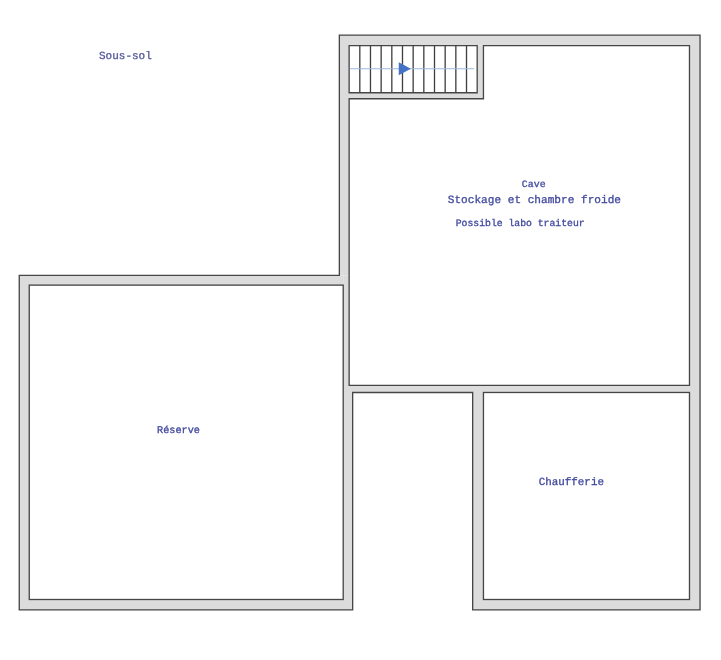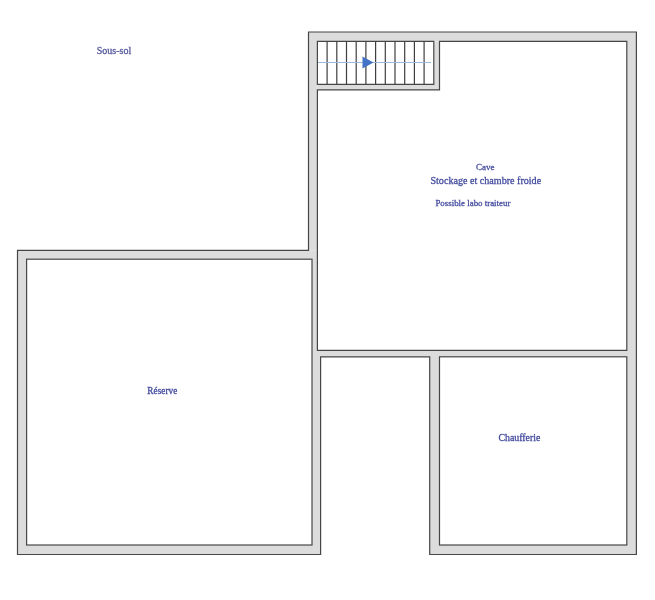--- a/index.html
+++ b/index.html
@@ -1,17 +1,17 @@
 <!DOCTYPE html>
 <html><head>
 <meta charset="utf-8">
 <style>
   html,body{margin:0;padding:0;background:#ffffff;}
   .page{position:relative;width:655px;height:600px;background:#ffffff;overflow:hidden;
-        font-family:Liberation Serif, serif;}
+        font-family:Liberation Mono, monospace;}
   svg{position:absolute;left:0;top:0;}
 </style>
 </head>
 <body>
 
 <div class="page">
 <svg width="655" height="600" viewBox="0 0 655 600">
 
   <g fill="#dcdcdc" stroke="none">
 

